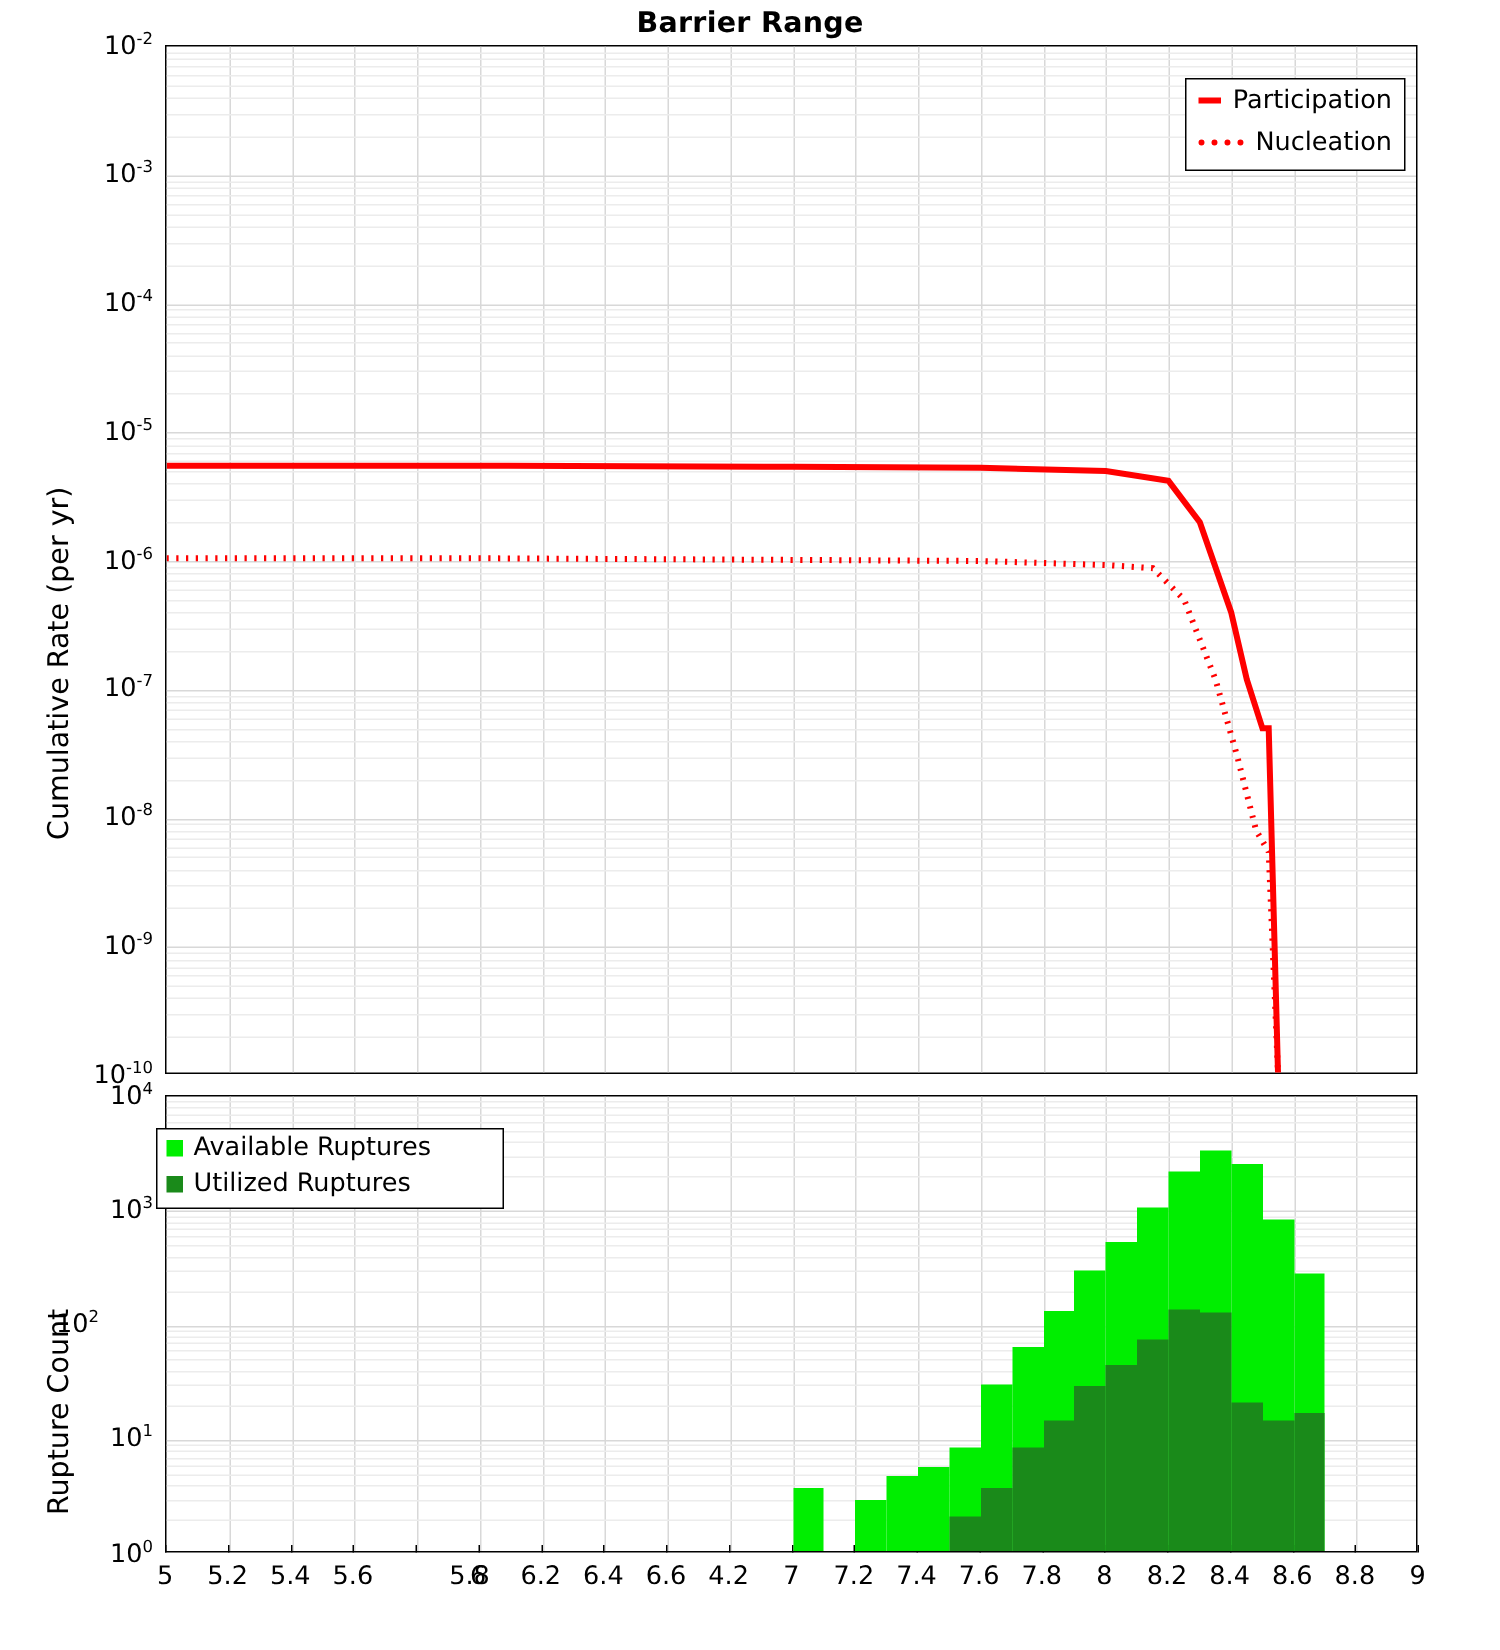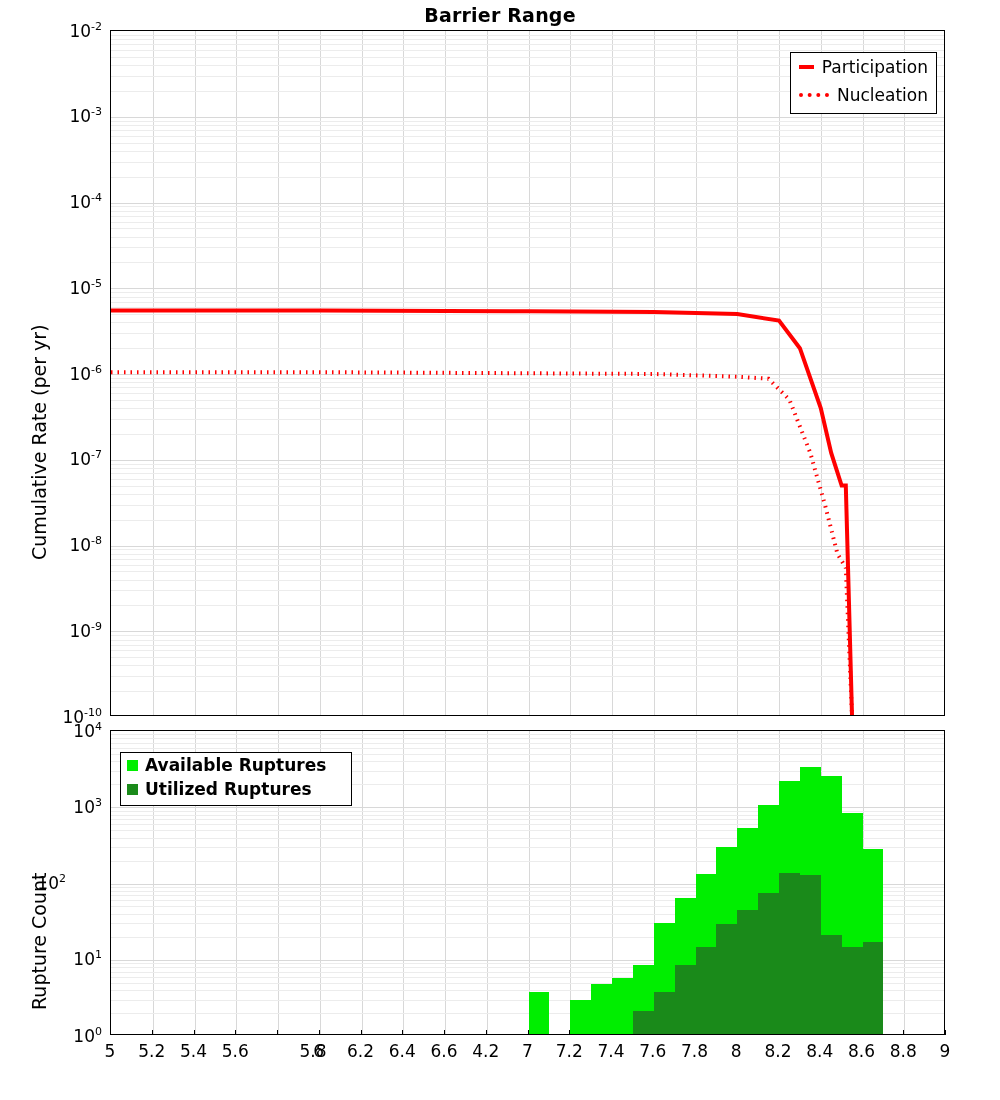--- a/index.html
+++ b/index.html
@@ -238,21 +238,21 @@
   <div class="row">
     <span class="swatch-line"></span>
     <span class="lbl">Participation</span>
   </div>
   <div class="row">
     <span class="swatch-dot"></span>
     <span class="lbl">Nucleation</span>
   </div>
 </div>
 
-<div class="legend legend2" id="legend-bot" style="left:120px;top:752px;width:232px;height:54px;font-weight:bold;">
+<div class="legend legend2" id="legend-bot" style="left:104px;top:752px;width:232px;height:54px;">
   <div class="row">
     <span class="sq" style="background:#00ee00;"></span>
     <span class="lbl">Available Ruptures</span>
   </div>
   <div class="row">
     <span class="sq" style="background:#1a8a1a;"></span>
     <span class="lbl">Utilized Ruptures</span>
   </div>
 </div>
 

